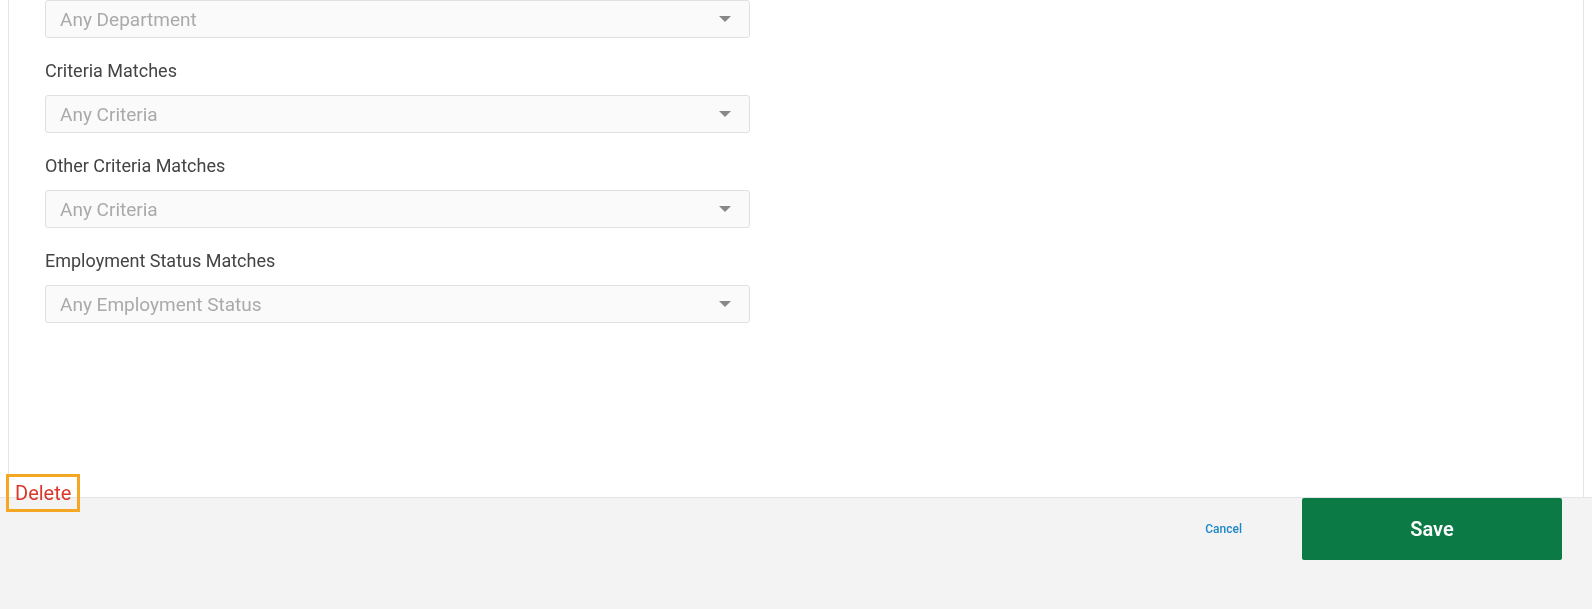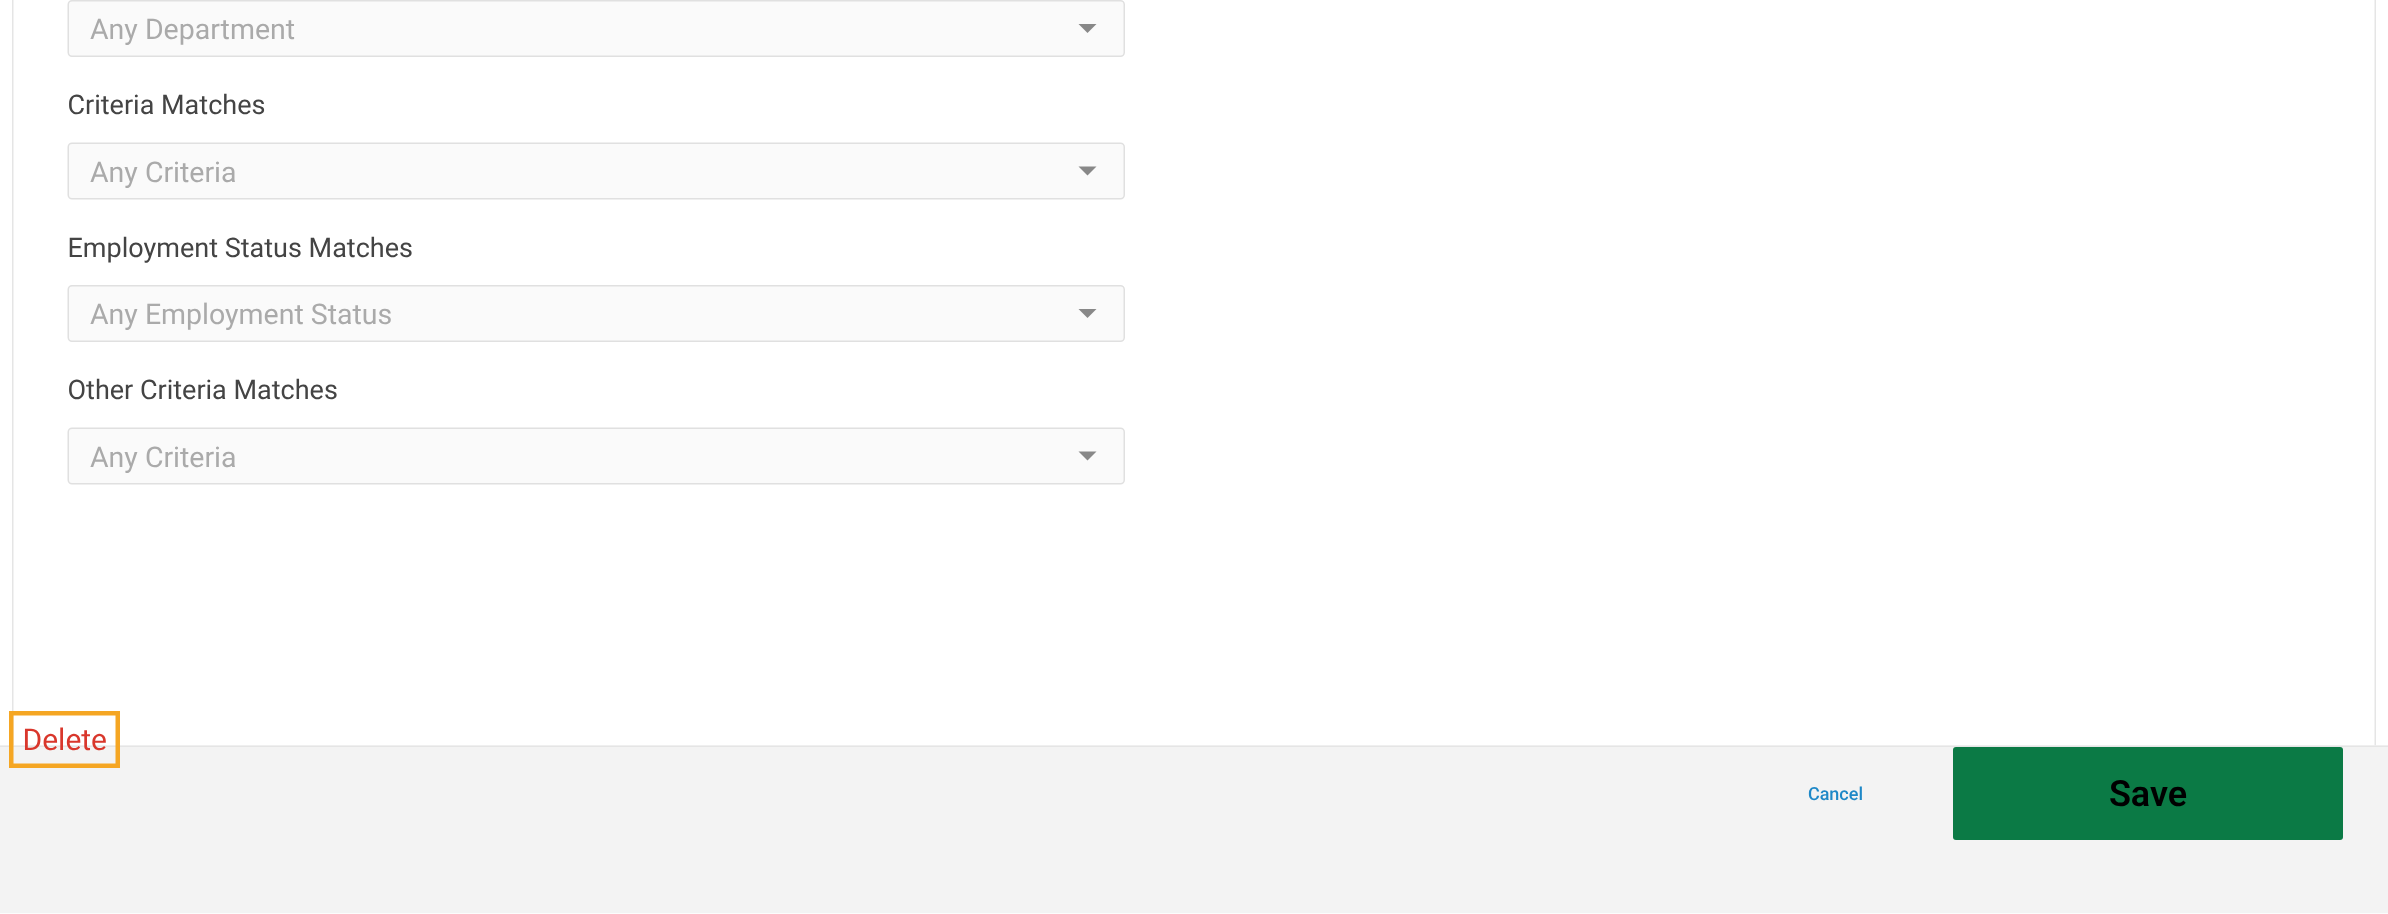--- a/index.html
+++ b/index.html
@@ -87,22 +87,22 @@
       color: #1e88c7;
       font-size: 12px;
       background: none;
       border: none;
       cursor: pointer;
       font-family: inherit;
       font-weight: 500;
     }
     .save-btn {
       background: #0b7a45;
-      color: #000000;
-      font-size: 24px;
+      color: #ffffff;
+      font-size: 20px;
       font-weight: 600;
       border: none;
       width: 260px;
       height: 62px;
       cursor: pointer;
       font-family: inherit;
       border-radius: 2px;
     }
   </style>
 </head>
@@ -119,31 +119,31 @@
 
   <div class="field-group">
     <label class="field-label">Criteria Matches</label>
     <div class="select-box">
       <span class="select-placeholder">Any Criteria</span>
       <span class="caret"></span>
     </div>
   </div>
 
   <div class="field-group">
-    <label class="field-label">Employment Status Matches</label>
+    <label class="field-label">Other Criteria Matches</label>
     <div class="select-box">
-      <span class="select-placeholder">Any Employment Status</span>
+      <span class="select-placeholder">Any Criteria</span>
       <span class="caret"></span>
     </div>
   </div>
 
   <div class="field-group">
-    <label class="field-label">Other Criteria Matches</label>
+    <label class="field-label">Employment Status Matches</label>
     <div class="select-box">
-      <span class="select-placeholder">Any Criteria</span>
+      <span class="select-placeholder">Any Employment Status</span>
       <span class="caret"></span>
     </div>
   </div>
 
 </div>
 
 <div class="footer-bar">
   <button class="delete-btn">Delete</button>
   <div class="footer-right">
     <button class="cancel-btn">Cancel</button>

